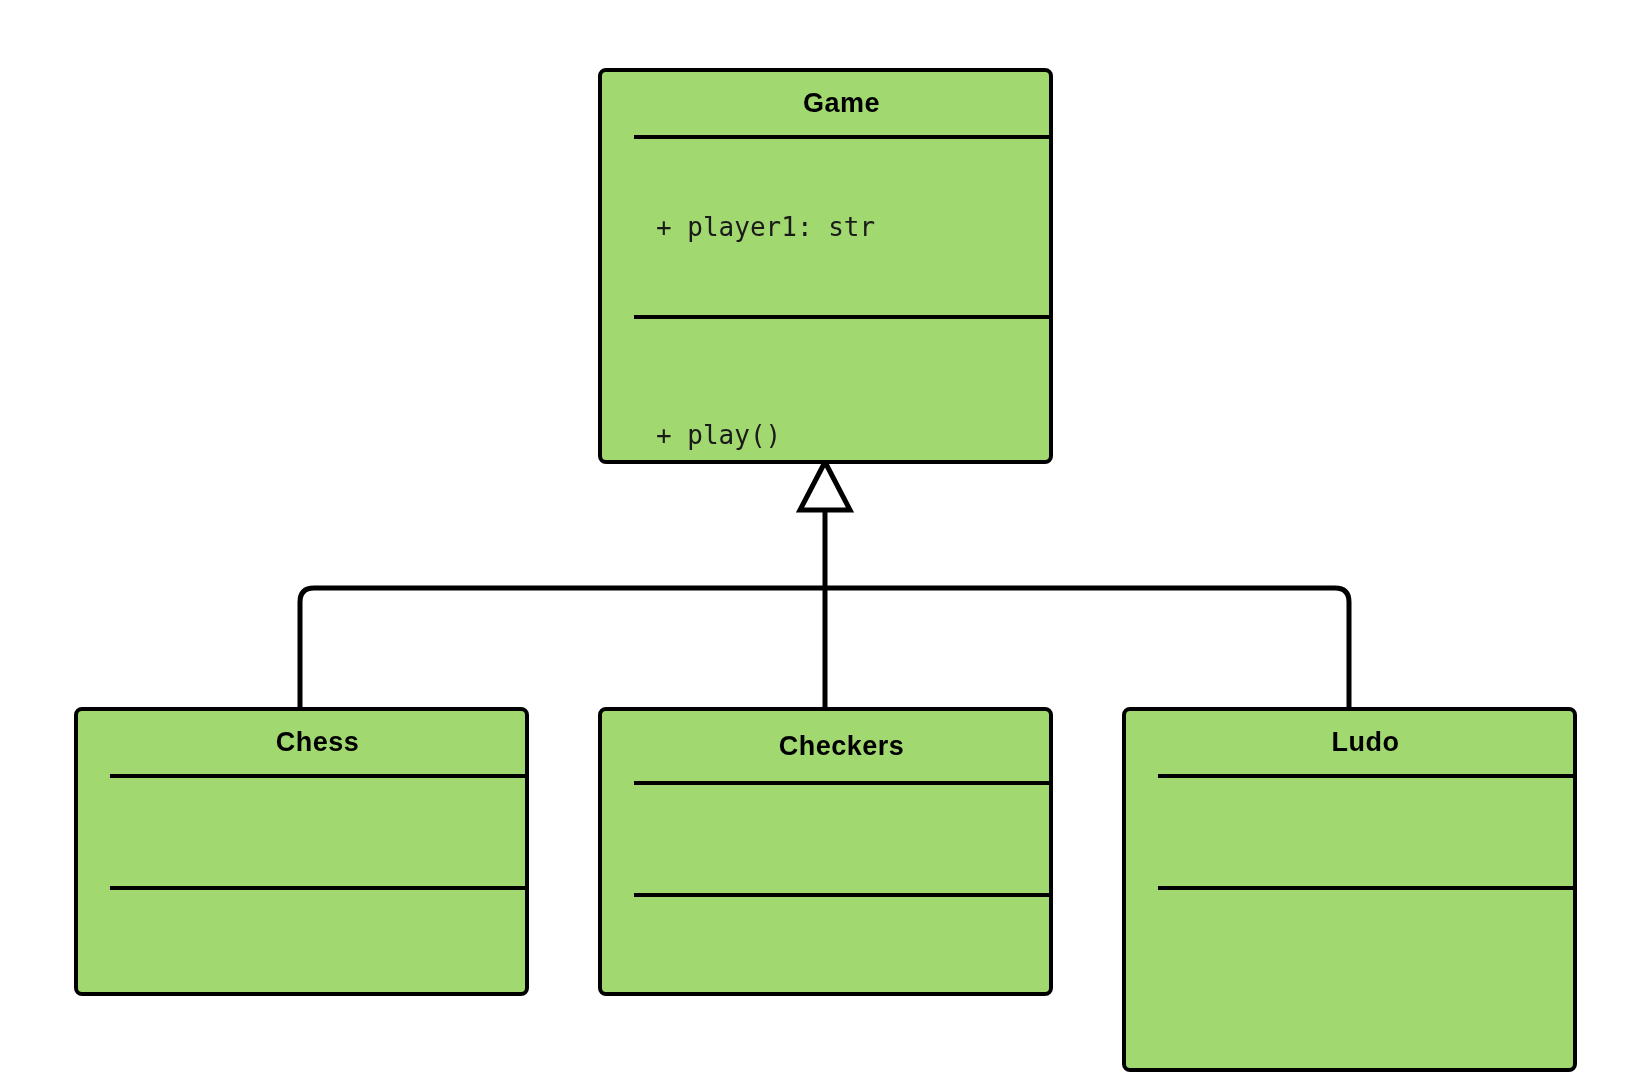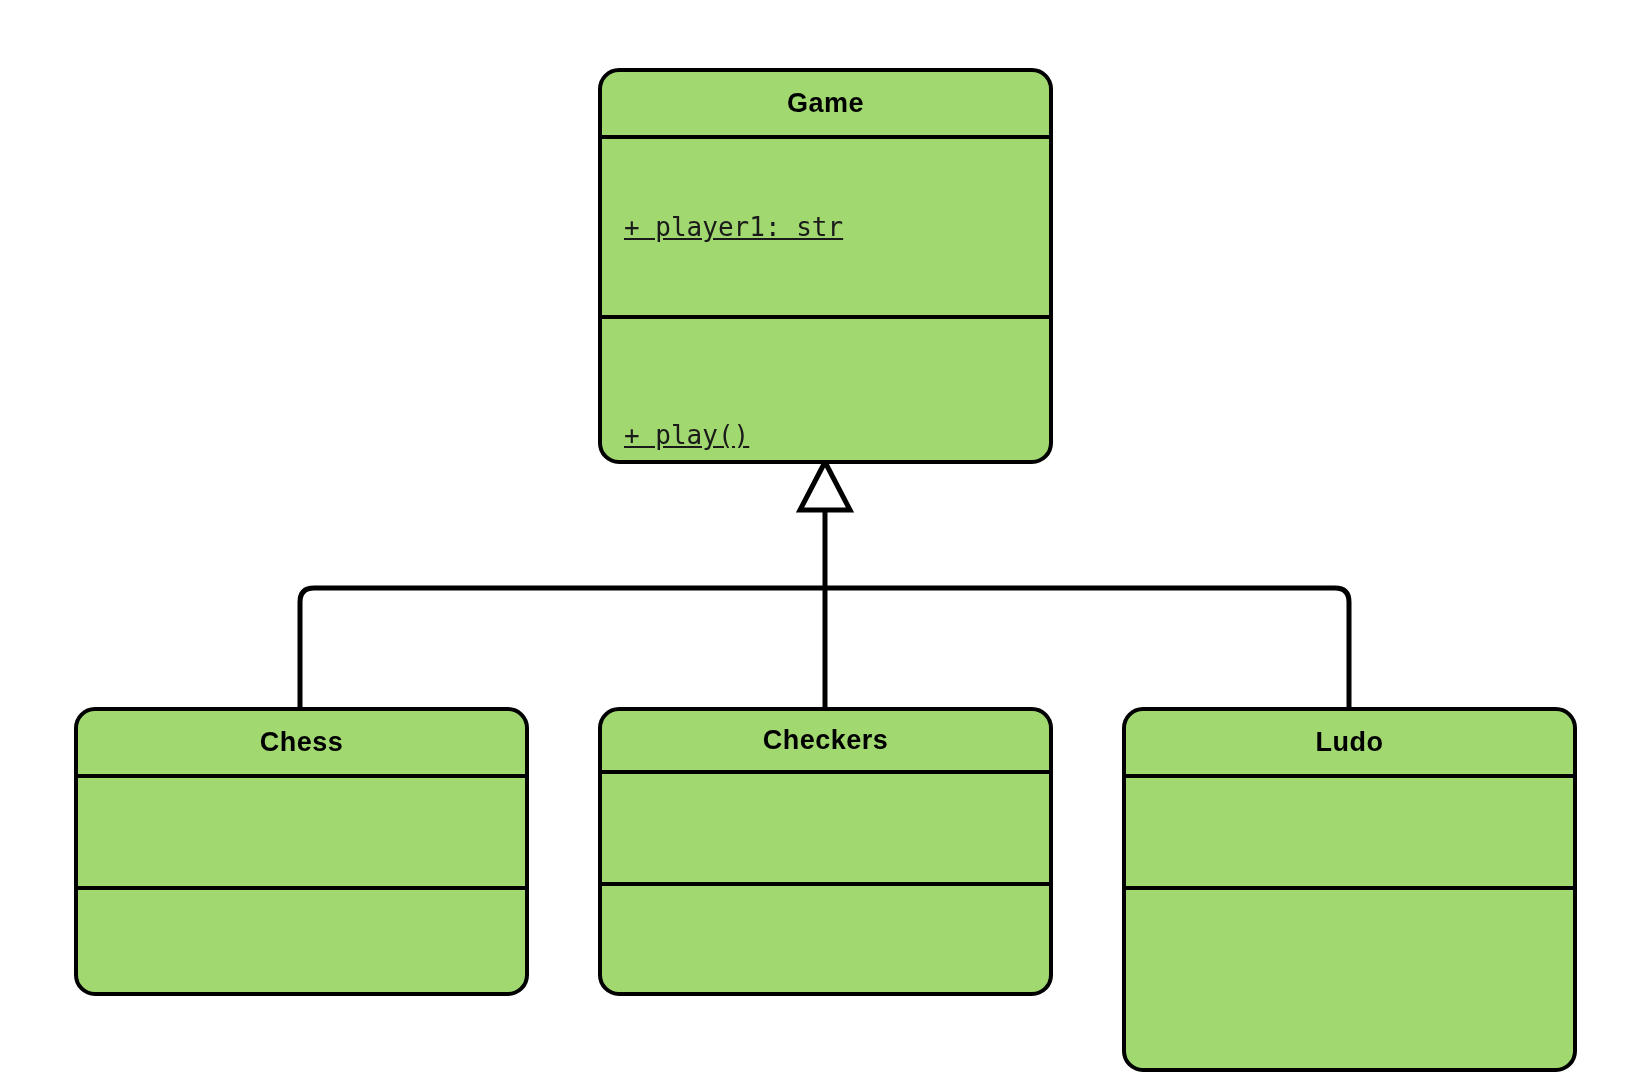--- a/index.html
+++ b/index.html
@@ -21,25 +21,26 @@
     top: 0;
     width: 1650px;
     height: 1074px;
     pointer-events: none;
   }
   .uml-class {
     position: absolute;
     box-sizing: border-box;
     background: #a1d870;
     border: 4px solid #000000;
-    border-radius: 21px;
+    border-radius: 8px;
     display: flex;
     flex-direction: column;
     overflow: hidden;
     z-index: 2;
+    padding-left: 32px;
   }
   .uml-title {
     box-sizing: border-box;
     display: flex;
     align-items: center;
     justify-content: center;
     font-weight: bold;
     font-size: 27px;
     color: #000000;
     letter-spacing: 0.5px;
@@ -56,21 +57,20 @@
     font-size: 26px;
     line-height: 33px;
     color: #1a1a1a;
     flex: none;
   }
   .uml-compartment.attrs {
     border-bottom: 4px solid #000000;
   }
   .uml-row {
     white-space: pre;
-    text-decoration: underline;
   }
 </style>
 </head>
 <body>
 
 <div id="stage">
 
   <svg id="edges" viewBox="0 0 1650 1074" width="1650" height="1074" xmlns="http://www.w3.org/2000/svg">
 
     <path d="M 825 508 L 825 588" stroke="#000000" stroke-width="5" fill="none" stroke-linecap="butt"></path>
@@ -92,21 +92,21 @@
     </div>
   </div>
 
   <div class="uml-class" style="left:74px; top:707px; width:455px; height:289px;">
     <div class="uml-title" style="height:67px;">Chess</div>
     <div class="uml-compartment attrs" style="height:112px;"></div>
     <div class="uml-compartment methods" style="height:106px;"></div>
   </div>
 
   <div class="uml-class" style="left:598px; top:707px; width:455px; height:289px;">
-    <div class="uml-title" style="height:63px;">Checkers</div>
+    <div class="uml-title" style="height:74px;">Checkers</div>
     <div class="uml-compartment attrs" style="height:112px;"></div>
     <div class="uml-compartment methods" style="height:106px;"></div>
   </div>
 
   <div class="uml-class" style="left:1122px; top:707px; width:455px; height:365px;">
     <div class="uml-title" style="height:67px;">Ludo</div>
     <div class="uml-compartment attrs" style="height:112px;"></div>
     <div class="uml-compartment methods" style="height:106px;"></div>
   </div>
 

